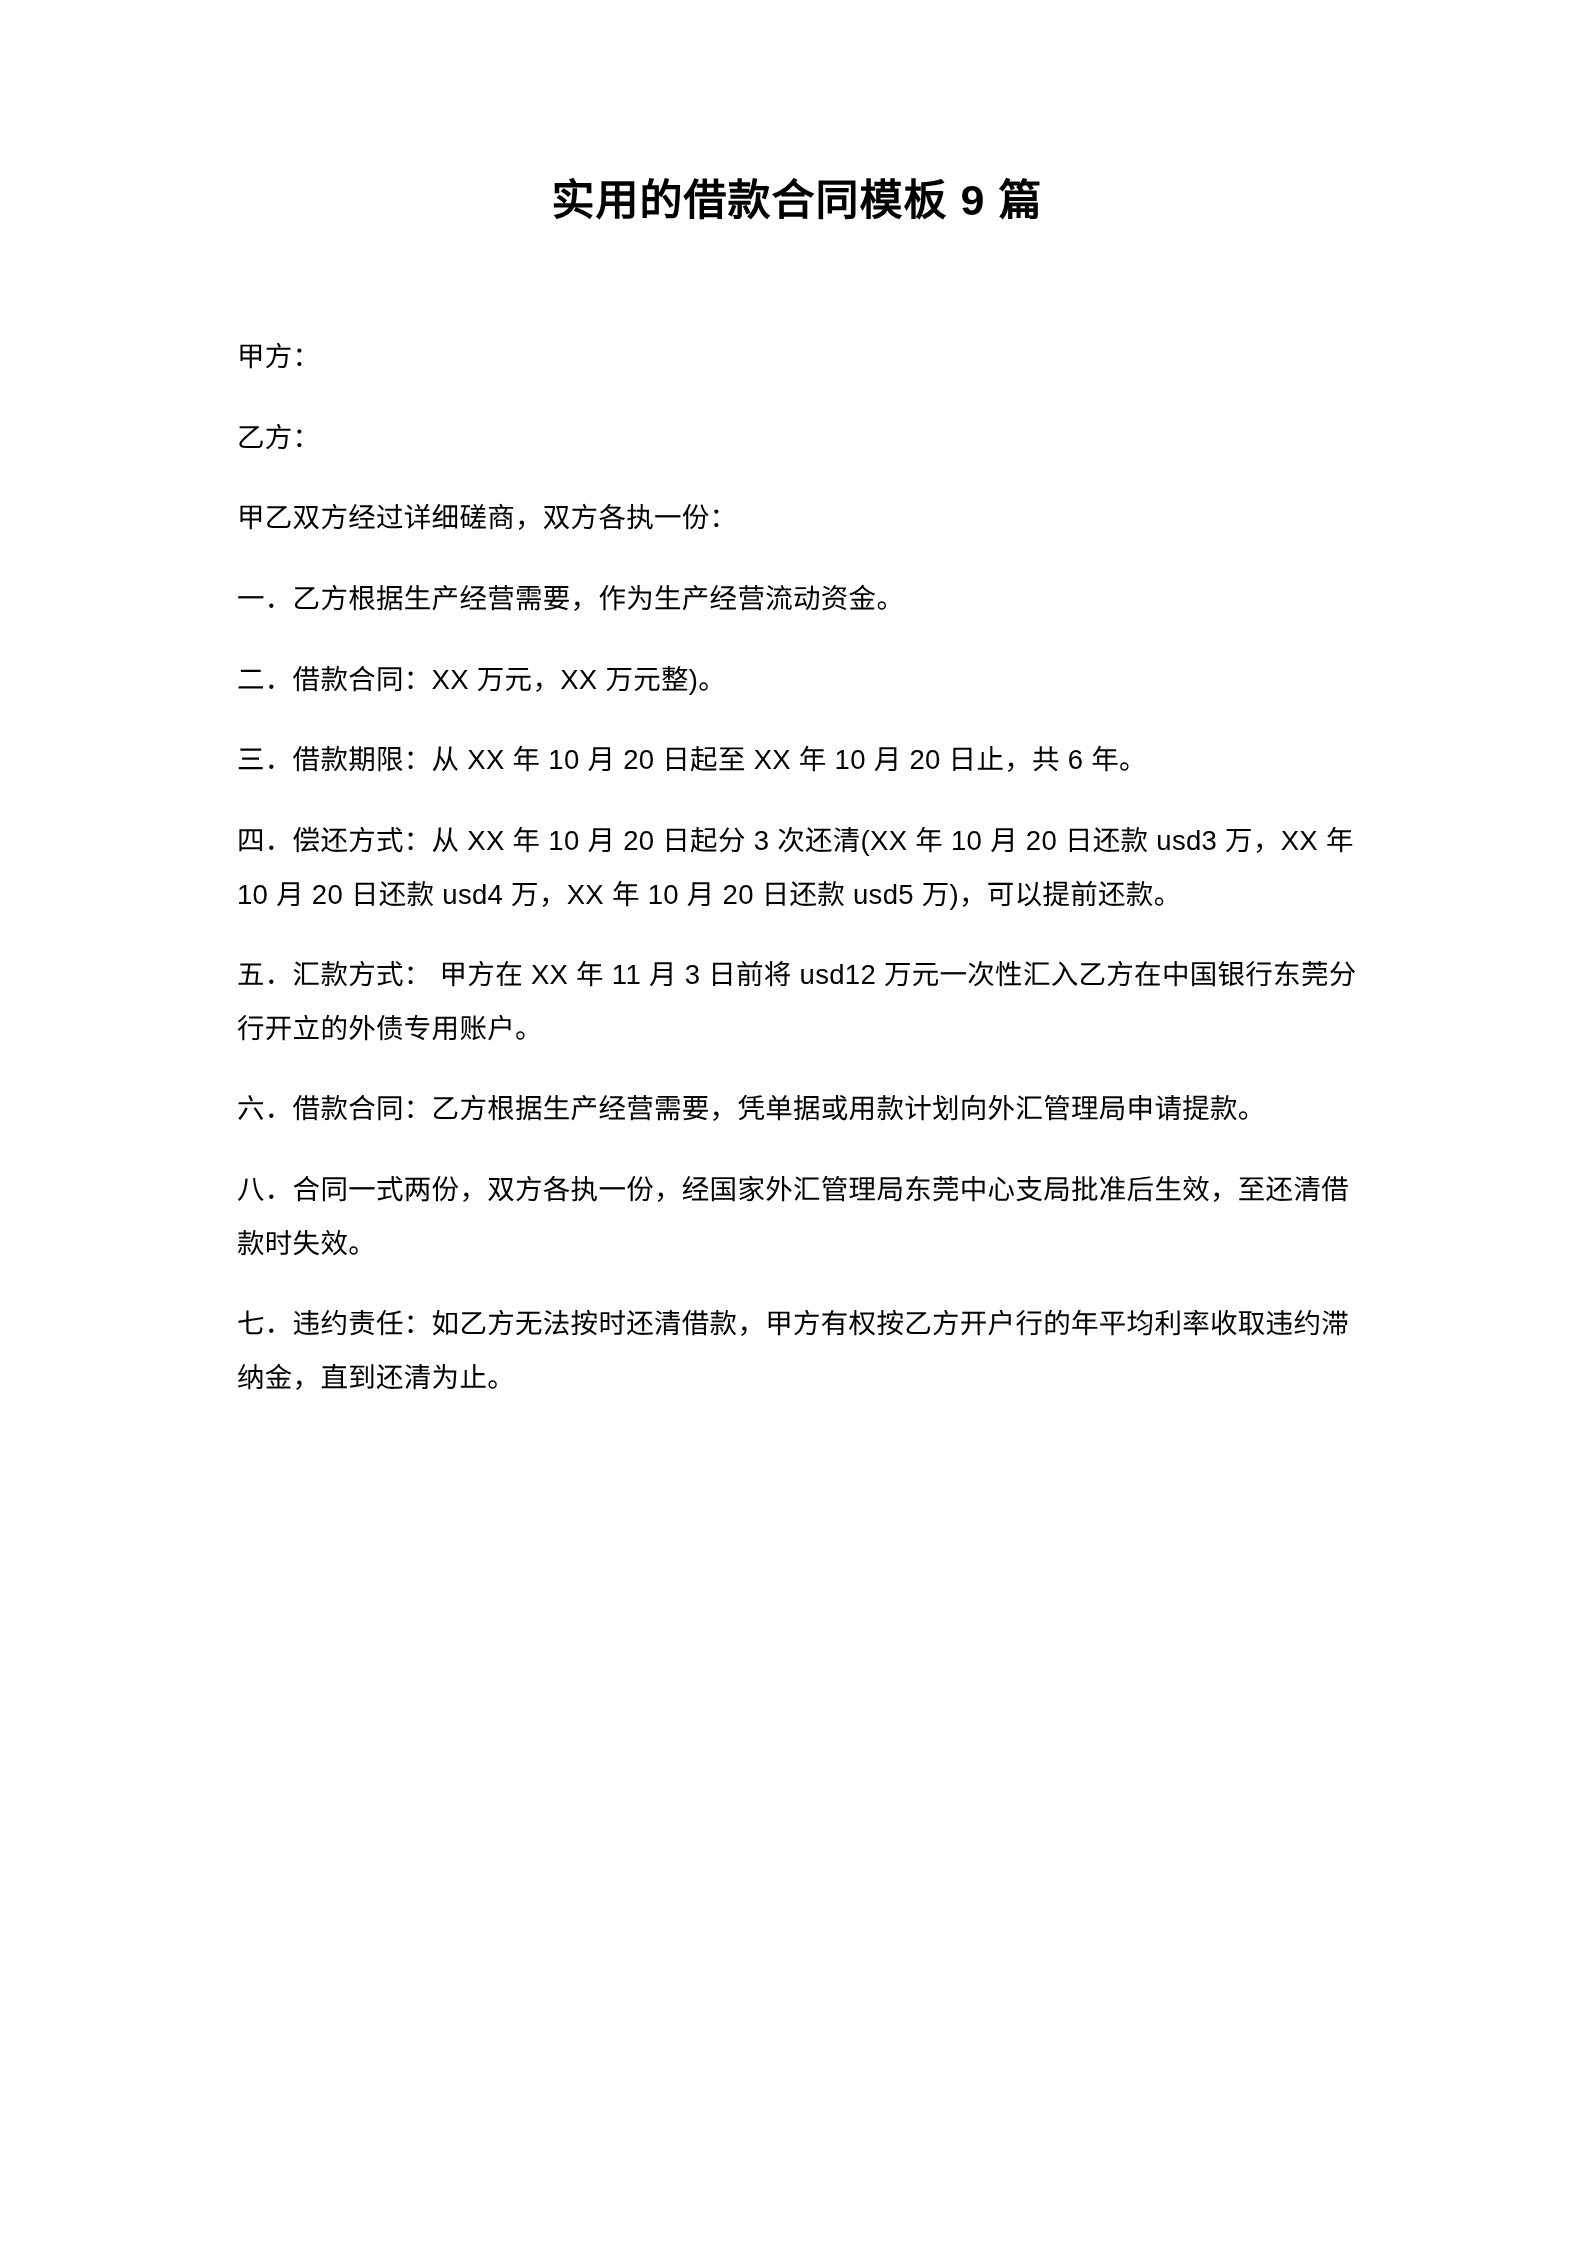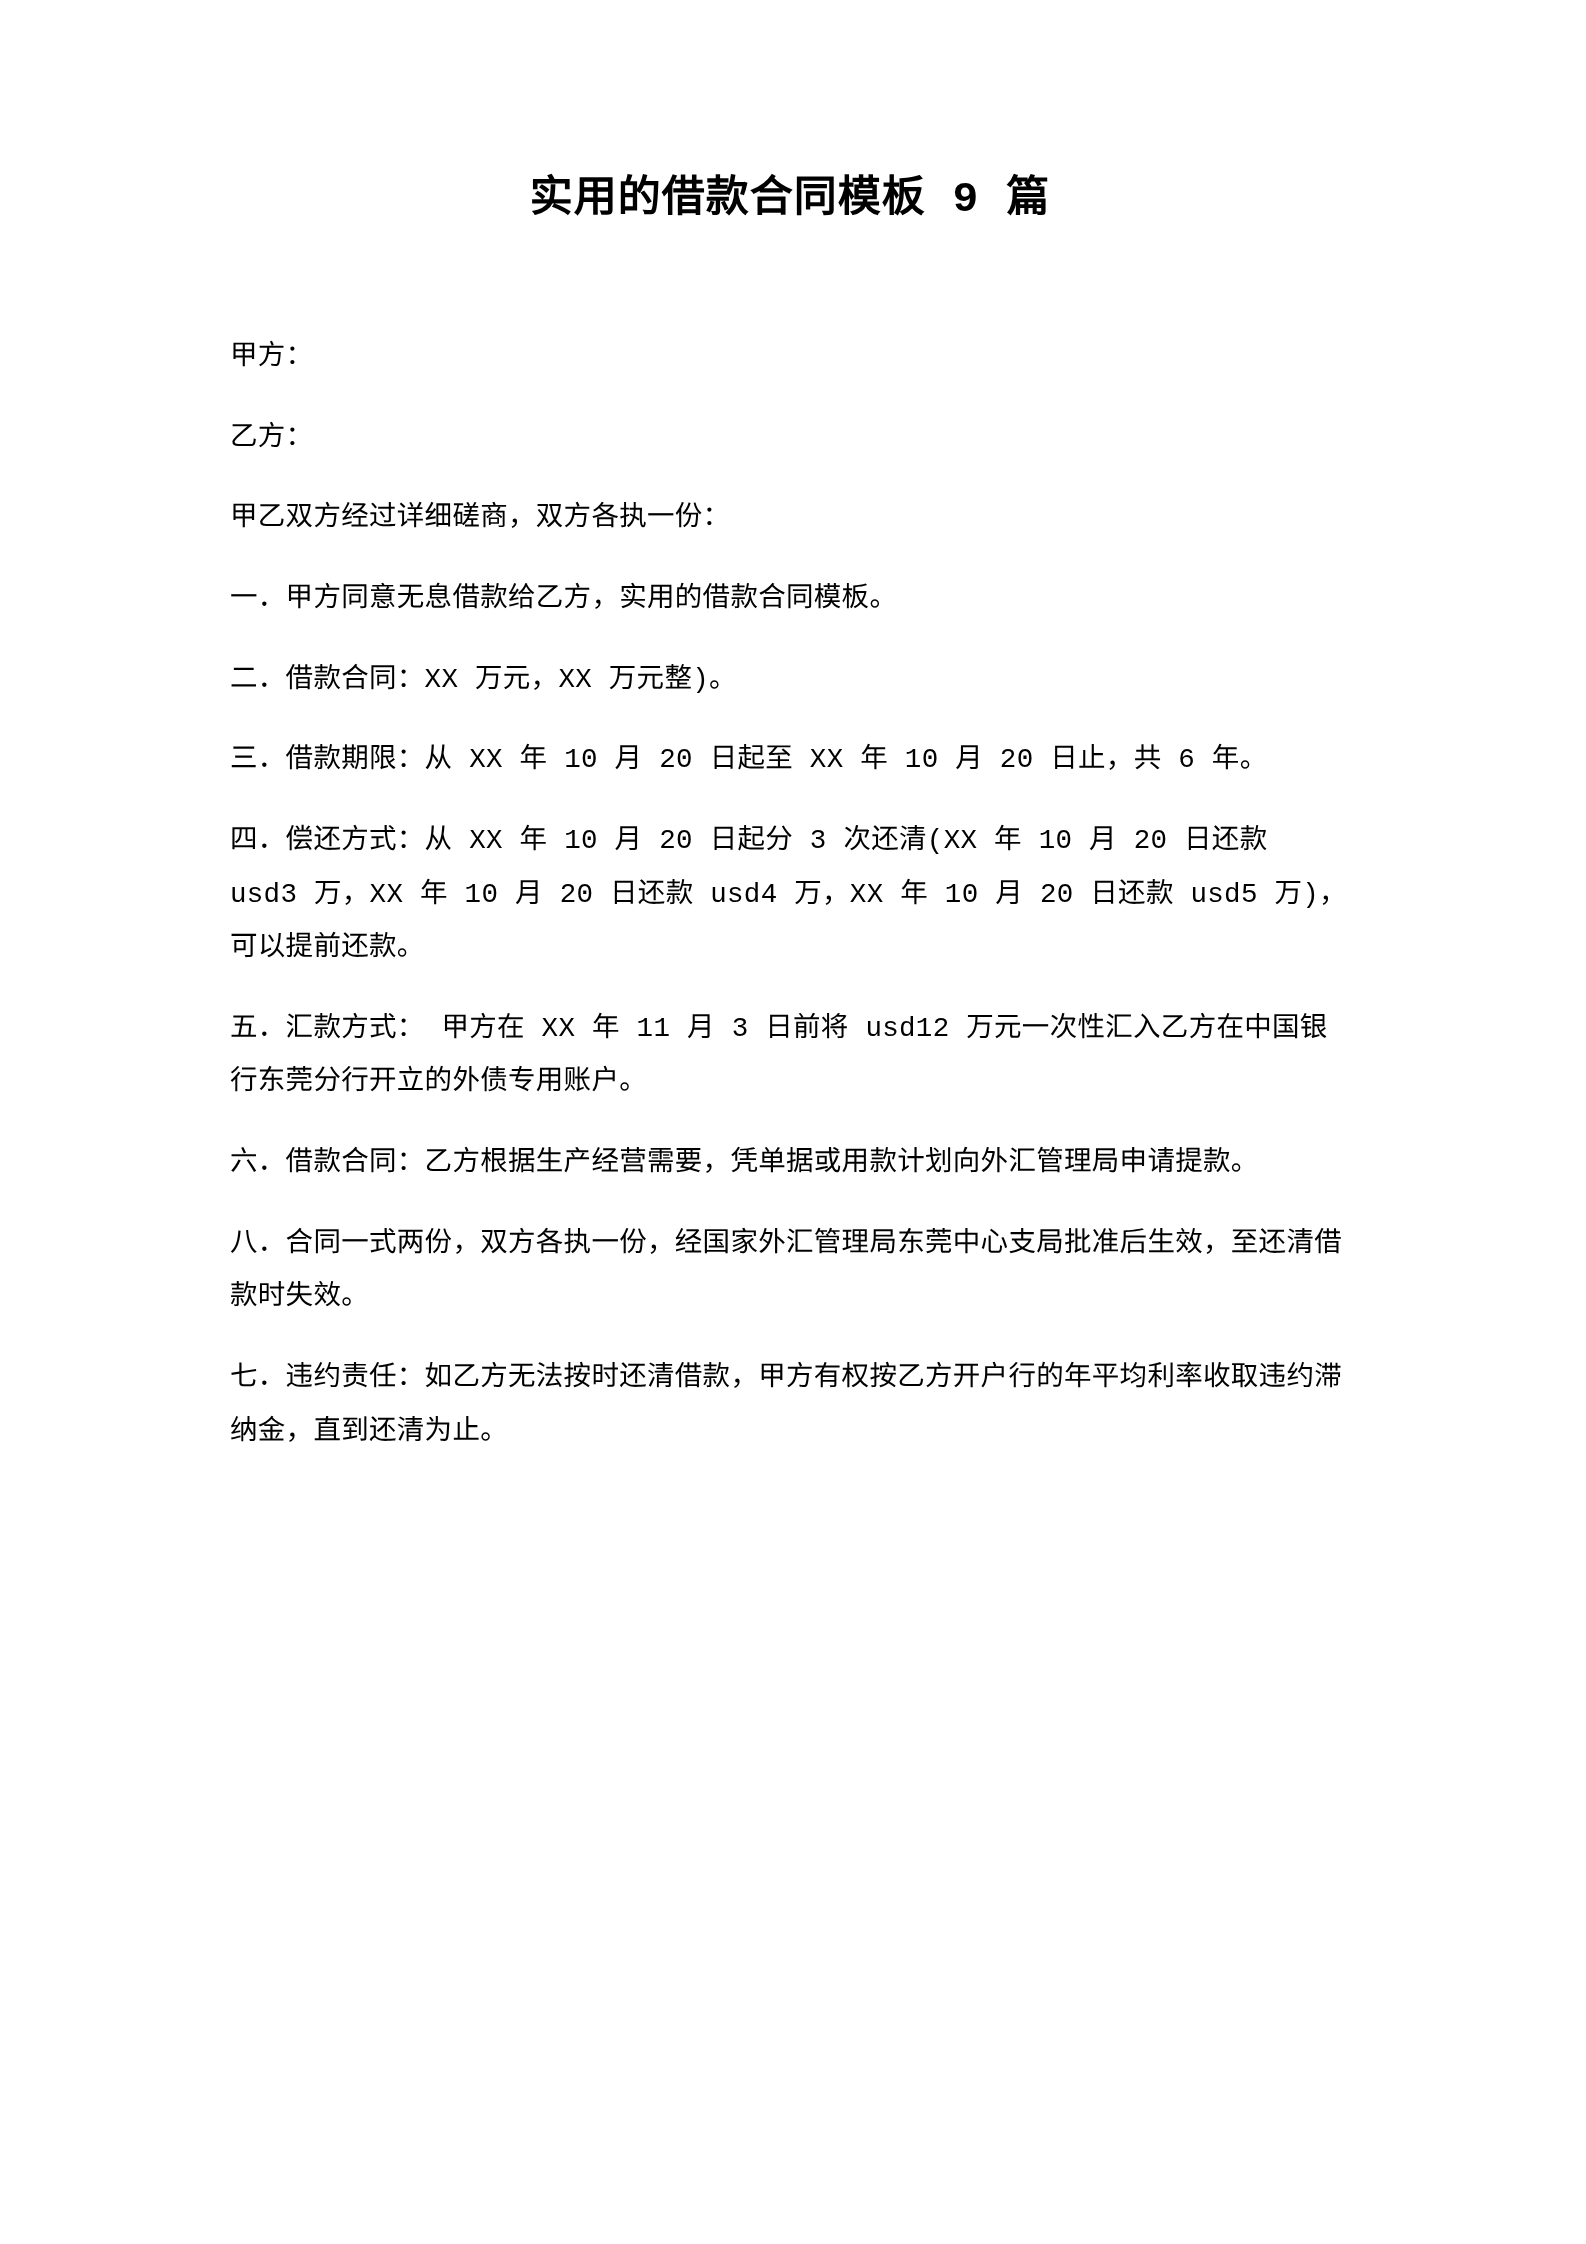--- a/index.html
+++ b/index.html
@@ -12,24 +12,23 @@
     width: 1586px;
     height: 2244px;
     background: #ffffff;
     box-sizing: border-box;
     font-family: "Liberation Sans", "DejaVu Sans", sans-serif;
     color: #000000;
     overflow: hidden;
   }
   .doc-body {
     position: absolute;
-    left: 230px;
+    left: 237px;
     top: 170px;
     width: 1120px;
-    font-family: Liberation Mono, monospace;
   }
   .doc-title {
     font-size: 43px;
     font-weight: bold;
     text-align: center;
     letter-spacing: 1px;
     margin: 0 0 0 0;
     line-height: 1.4;
   }
   .spacer-after-title {
@@ -48,21 +47,21 @@
 <body>
 
 <div class="page">
   <div class="doc-body">
     <h1 class="doc-title">实用的借款合同模板 9 篇</h1>
     <div class="spacer-after-title"></div>
 
     <p class="para">甲方：</p>
     <p class="para">乙方：</p>
     <p class="para">甲乙双方经过详细磋商，双方各执一份：</p>
-    <p class="para">一．甲方同意无息借款给乙方，实用的借款合同模板。</p>
+    <p class="para">一．乙方根据生产经营需要，作为生产经营流动资金。</p>
     <p class="para">二．借款合同：XX 万元，XX 万元整)。</p>
     <p class="para">三．借款期限：从 XX 年 10 月 20 日起至 XX 年 10 月 20 日止，共 6 年。</p>
     <p class="para">四．偿还方式：从 XX 年 10 月 20 日起分 3 次还清(XX 年 10 月 20 日还款 usd3 万，XX 年 10 月 20 日还款 usd4 万，XX 年 10 月 20 日还款 usd5 万)，可以提前还款。</p>
     <p class="para">五．汇款方式： 甲方在 XX 年 11 月 3 日前将 usd12 万元一次性汇入乙方在中国银行东莞分行开立的外债专用账户。</p>
     <p class="para">六．借款合同：乙方根据生产经营需要，凭单据或用款计划向外汇管理局申请提款。</p>
     <p class="para">八．合同一式两份，双方各执一份，经国家外汇管理局东莞中心支局批准后生效，至还清借款时失效。</p>
     <p class="para">七．违约责任：如乙方无法按时还清借款，甲方有权按乙方开户行的年平均利率收取违约滞纳金，直到还清为止。</p>
   </div>
 </div>
 

